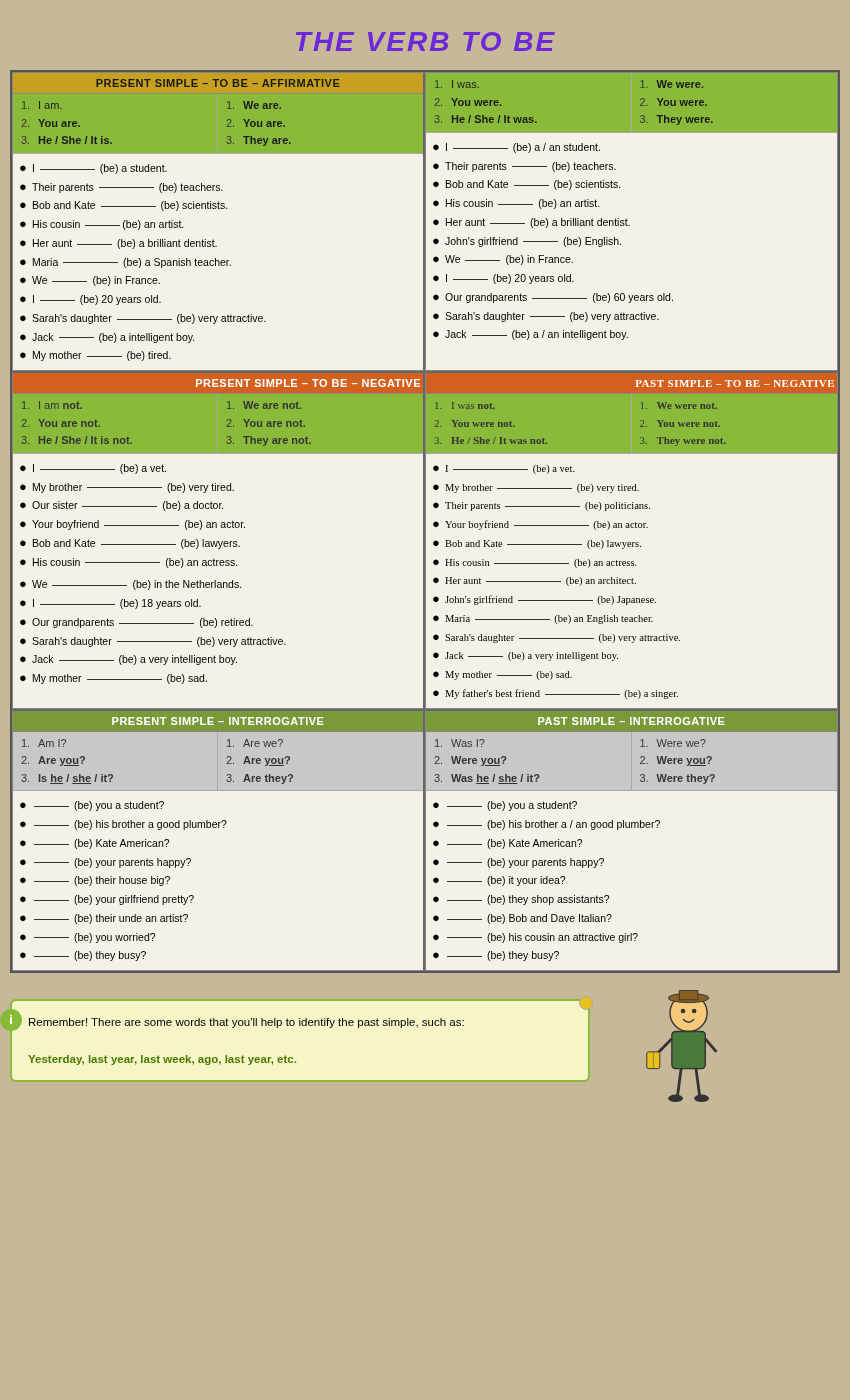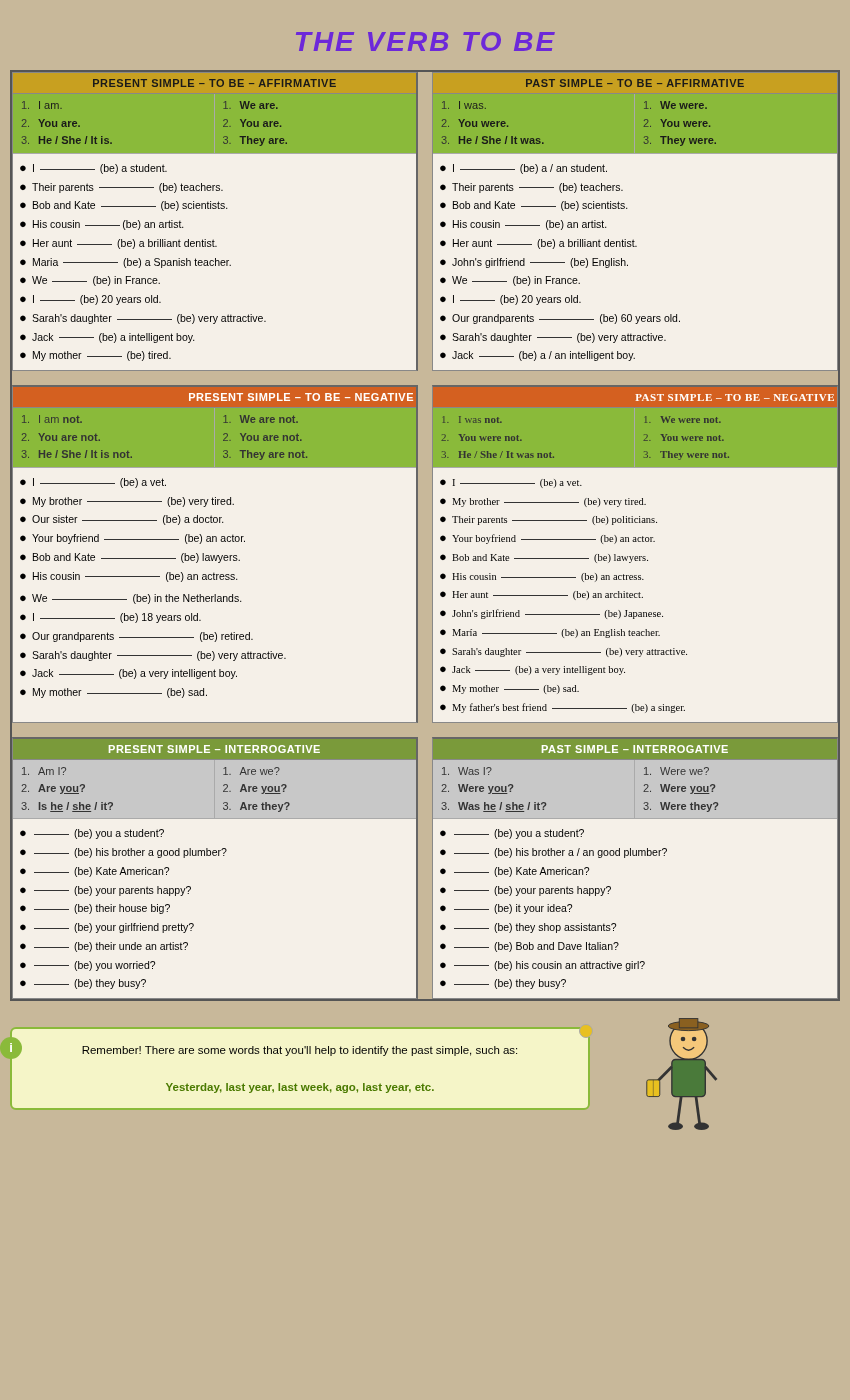--- a/index.html
+++ b/index.html
@@ -16,21 +16,21 @@
       font-size: 28px;
       font-weight: 900;
       letter-spacing: 2px;
       color: #6d28d9;
       margin: 16px 0 12px 0;
       font-style: italic;
     }
     .main-grid {
       display: grid;
       grid-template-columns: 1fr 1fr;
-      gap: 14px;
+      gap: 0;
       border: 2px solid #555;
     }
     .section {
       border: 1px solid #888;
       background: #f5f0e8;
     }
     .section-header {
       background-color: #c8a020;
       color: #1a1a1a;
       font-weight: bold;
@@ -148,21 +148,20 @@
     }
     .note-highlight {
       color: #4a7a00;
       font-weight: bold;
     }
     .bottom-area {
       display: flex;
       align-items: flex-start;
       gap: 20px;
       margin-top: 12px;
-      text-align: center;
     }
     .cartoon {
       width: 120px;
       height: 130px;
       flex-shrink: 0;
     }
     .divider {
       border-right: 2px solid #666;
     }
   </style>
@@ -247,21 +246,20 @@
           <span>Jack <span class="blank blank-sm"></span> (be) a intelligent boy.</span>
         </div>
       <div class="exercise-item">
           <span class="bullet">●</span>
           <span>My mother <span class="blank blank-sm"></span> (be) tired.</span>
         </div>
     </div>
   </div>
 
   <div class="section">
-    <div class="section-header past">PAST SIMPLE – TO BE – AFFIRMATIVE</div>
     <div class="conjugation-table green-bg">
       <div class="conj-cell">
         <div class="conj-item">
             <span class="conj-num">1.</span>
             <span class="conj-text">I was.</span>
           </div>
         <div class="conj-item">
             <span class="conj-num">2.</span>
             <span class="conj-text"><span class="bold">You</span> <span class="bold">were.</span></span>
           </div>

